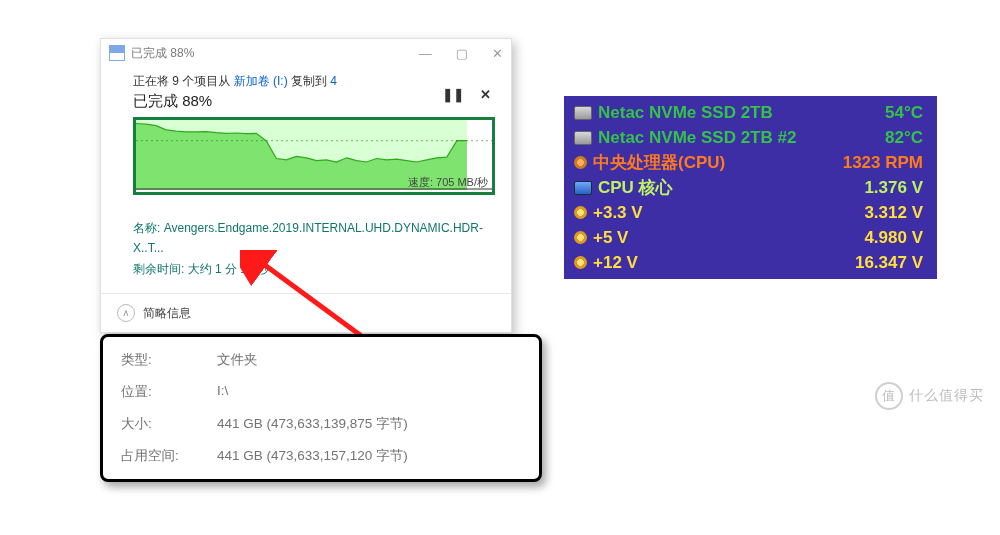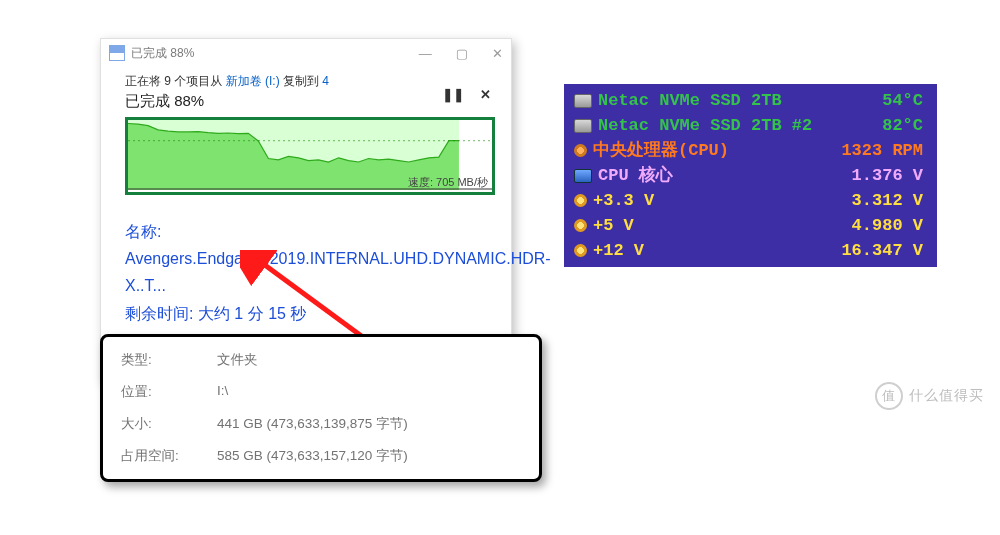--- a/index.html
+++ b/index.html
@@ -5,52 +5,52 @@
   html,body{margin:0;padding:0;width:1000px;height:535px;background:#fff;font-family:"Microsoft YaHei","Segoe UI",Arial,sans-serif;font-size:13px;color:#333;overflow:hidden}
   .canvas{position:relative;width:1000px;height:420px}
   
   .copy-win{position:absolute;left:100px;top:38px;width:410px;background:#fff;border:1px solid #e0e0e0;box-shadow:3px 4px 10px rgba(0,0,0,0.25)}
   .titlebar{height:28px;display:flex;align-items:center;padding:0 8px;color:#7a7a7a;font-size:12px}
   .titlebar .app-ico{width:14px;height:14px;margin-right:6px;border:1px solid #7fa8e8;display:flex;flex-direction:column}
   .titlebar .app-ico .t{flex:1;background:#7fa8e8}
   .titlebar .app-ico .b{flex:1;background:#fff}
   .titlebar .winbtns{margin-left:auto;display:flex;gap:24px;color:#9a9a9a;font-size:13px}
   .titlebar .winbtns span{cursor:default}
-  .cw-body{padding:6px 16px 14px 24px}
+  .cw-body{padding:6px 16px 14px 32px}
   .cw-line1{font-size:12px;color:#333;margin-bottom:2px}
   .cw-line1 .lnk{color:#0a62c9}
   .cw-line2{font-size:15px;color:#222;margin-bottom:6px}
   .cw-ctrls{float:right;display:flex;gap:16px;margin-top:-30px;margin-right:4px}
   .cw-ctrls .btn{font-family:inherit;font-weight:bold;font-size:13px;color:#333;cursor:default}
   .chartwrap{position:relative;height:72px;border:3px solid #15803d;margin-bottom:23px;overflow:hidden}
   .chartwrap svg{display:block}
   .chartwrap .spd{position:absolute;right:4px;bottom:2px;font-size:11px;color:#444}
-  .cw-meta{font-size:16px;color:#1d4ed8;line-height:1.7}
+  .cw-meta{font-size:12px;color:#0f766e;line-height:1.7}
   .cw-foot{border-top:1px solid #e6e6e6;padding:10px 16px;display:flex;align-items:center;color:#444;font-size:12px}
   .chev{width:16px;height:16px;border:1px solid #bbb;border-radius:50%;margin-right:8px;display:flex;align-items:center;justify-content:center;font-size:10px;color:#888}
   
   .propbox{position:absolute;left:100px;top:334px;width:400px;border:3px solid #000;border-radius:8px;padding:14px 18px 12px 18px;background:#fff;box-shadow:4px 5px 8px rgba(0,0,0,0.35)}
   .propbox .row{display:flex;margin-bottom:14px;font-size:13.5px;color:#737373}
   .propbox .row:last-child{margin-bottom:2px}
   .propbox .k{width:96px}
   
   .arrow{position:absolute;left:240px;top:250px;pointer-events:none}
   
-  .sensors{position:absolute;left:564px;top:84px;width:373px;background:#3e2ea5;color:#fff;font-family:Liberation Mono, monospace;font-size:17px;font-weight:600;padding:4px 0}
+  .sensors{position:absolute;left:564px;top:96px;width:373px;background:#3e2ea5;color:#fff;font-family:Liberation Sans, sans-serif;font-size:17px;font-weight:600;padding:4px 0}
   .sensors .srow{display:flex;align-items:center;padding:1px 14px 1px 10px;line-height:23px}
   .sensors .ico{width:16px;height:12px;margin-right:6px;flex:none;border-radius:2px}
   .sensors .disk{background:linear-gradient(#d8d8d8,#9a9a9a);border:1px solid #666}
   .sensors .fan{background:radial-gradient(circle,#ffb05a 35%,#d07a20 36%);border-radius:50%;width:13px;height:13px}
   .sensors .cpu{background:linear-gradient(#6fa8ff,#2a62c0);border:1px solid #133}
   .sensors .volt{background:radial-gradient(circle,#ffe27a 35%,#e09a20 36%);border-radius:50%;width:13px;height:13px}
   .sensors .lbl{flex:1}
   .sensors .val{text-align:center;white-space:pre}
   .c-green{color:#33c24a}
   .c-orange{color:#ff7a1f}
-  .c-cyan{color:#f0abfc}
+  .c-cyan{color:#bef264}
   .c-yellow{color:#ffde3f}
   
   .wm{position:absolute;right:16px;bottom:10px;display:flex;align-items:center;gap:6px;color:#bdbdbd;font-size:14px;letter-spacing:1px}
   .wm .badge{width:24px;height:24px;border:2px solid #cfcfcf;border-radius:50%;display:flex;align-items:center;justify-content:center;font-size:13px;color:#bdbdbd}
 </style>
 </head>
 <body>
 
 <div class="canvas">
 
@@ -115,21 +115,21 @@
       <div class="row">
         <span class="k">位置:</span>
         <span>I:\</span>
       </div>
       <div class="row">
         <span class="k">大小:</span>
         <span>441 GB (473,633,139,875 字节)</span>
       </div>
       <div class="row">
         <span class="k">占用空间:</span>
-        <span>585 GB (473,633,157,120 字节)</span>
+        <span>441 GB (473,633,157,120 字节)</span>
       </div>
     </div>
 
   <div class="sensors" id="sensors">
       <div class="srow c-green">
         <span class="ico disk"></span>
         <span class="lbl">Netac NVMe SSD 2TB</span>
         <span class="val">54°C</span>
       </div>
       <div class="srow c-green">

